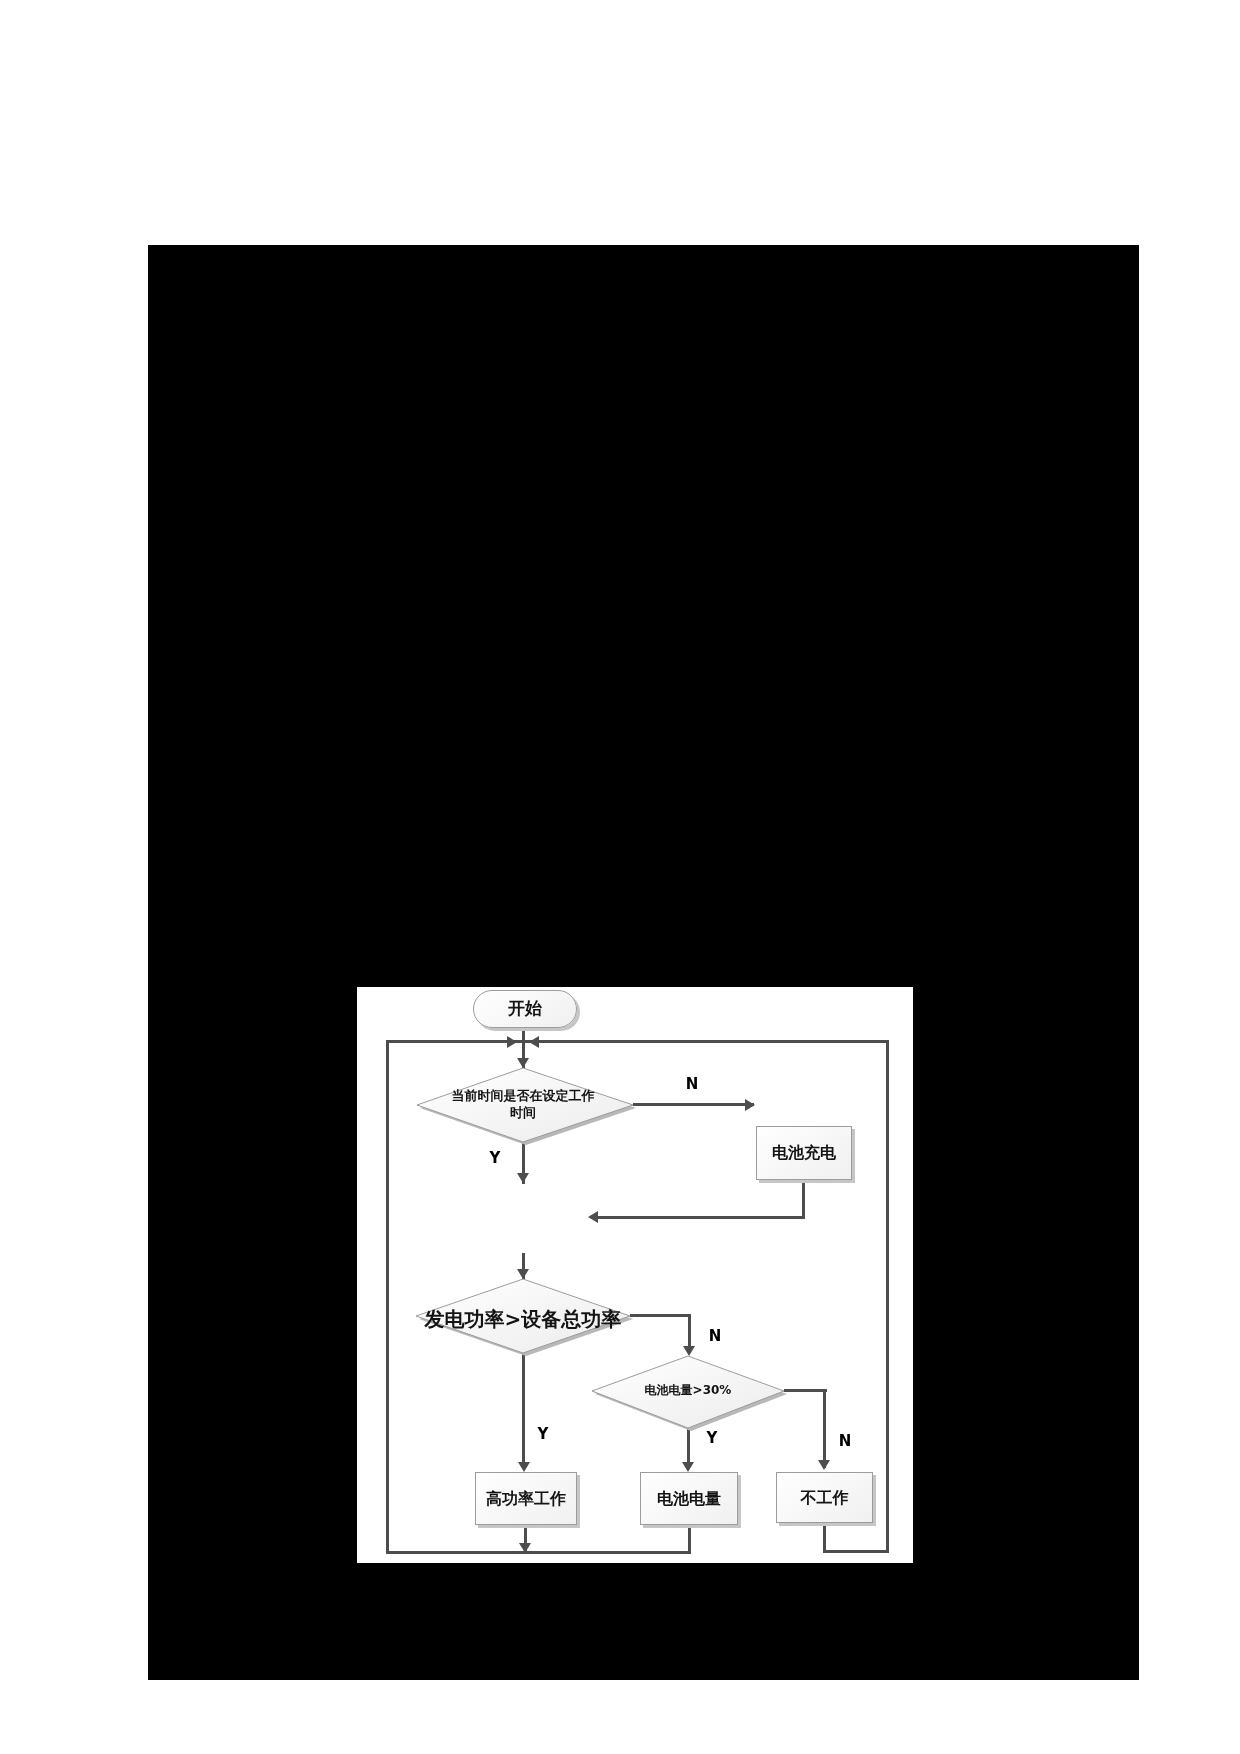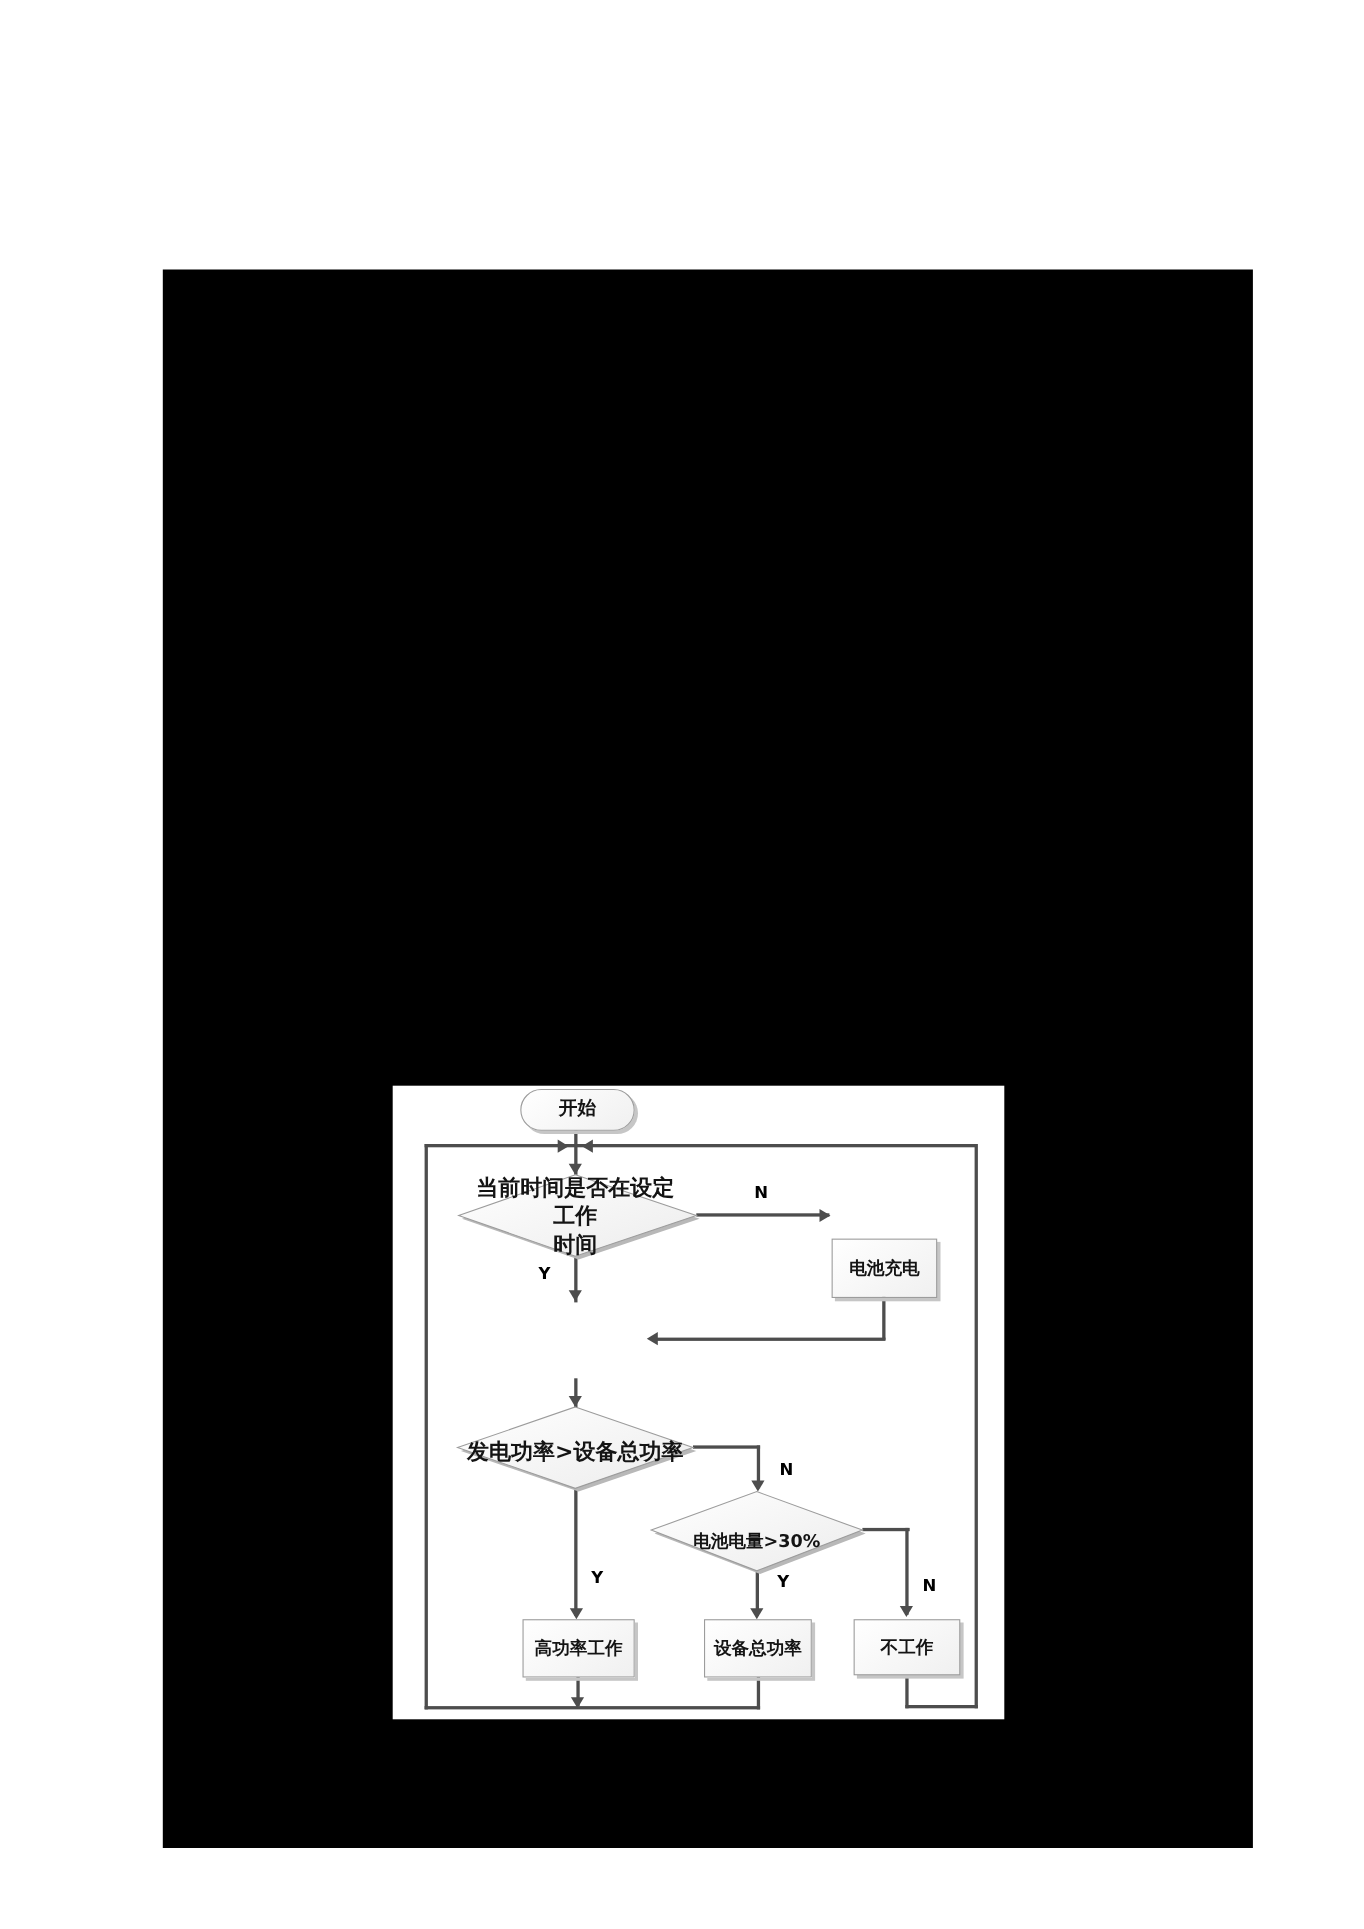--- a/index.html
+++ b/index.html
@@ -98,33 +98,33 @@
   <svg class="diamond" style="left:55px;top:287px;" width="223" height="84" viewBox="0 0 223 84">
     <polygon points="114,8 221,45 114,82 7,45" fill="#b8b8b8"></polygon>
     <polygon points="111,5 218,42 111,79 4,42" fill="url(#g1)" stroke="#9c9c9c" stroke-width="1"></polygon>
   </svg>
 
   <svg class="diamond" style="left:230px;top:364px;" width="202" height="82" viewBox="0 0 202 82">
     <polygon points="104,8 200,43 104,80 8,43" fill="#b8b8b8"></polygon>
     <polygon points="101,5 197,40 101,77 5,40" fill="url(#g1)" stroke="#9c9c9c" stroke-width="1"></polygon>
   </svg>
 
-  <div class="dtext" style="left:70px;top:90px;width:192px;height:56px;font-size:20px;">当前时间是否在设定工作
+  <div class="dtext" style="left:70px;top:90px;width:192px;height:56px;font-size:13px;">当前时间是否在设定工作
 时间</div>
   <div class="dtext" style="left:66px;top:320px;width:200px;height:24px;font-size:20px;">发电功率&gt;设备总功率</div>
-  <div class="dtext" style="left:245px;top:402px;width:172px;height:24px;font-size:16px;">电池电量&gt;30%</div>
+  <div class="dtext" style="left:245px;top:392px;width:172px;height:24px;font-size:12px;">电池电量&gt;30%</div>
 
   <div class="node oval" style="left:116px;top:3px;width:104px;height:38px;">开始</div>
 
   <div class="node box" style="left:399px;top:91px;width:96px;height:54px;margin-top:48px;">电池充电</div>
 
 
   <div class="node box" style="left:118px;top:485px;width:102px;height:53px;">高功率工作</div>
 
-  <div class="node box" style="left:283px;top:485px;width:98px;height:53px;">设备总功率</div>
+  <div class="node box" style="left:283px;top:485px;width:98px;height:53px;">电池电量</div>
 
   <div class="node box" style="left:419px;top:485px;width:97px;height:51px;">不工作</div>
 
   <div class="yn" style="left:325px;top:88px;">N</div>
   <div class="yn" style="left:128px;top:162px;">Y</div>
   <div class="yn" style="left:348px;top:340px;">N</div>
   <div class="yn" style="left:176px;top:438px;">Y</div>
   <div class="yn" style="left:345px;top:442px;">Y</div>
   <div class="yn" style="left:478px;top:445px;">N</div>
 

